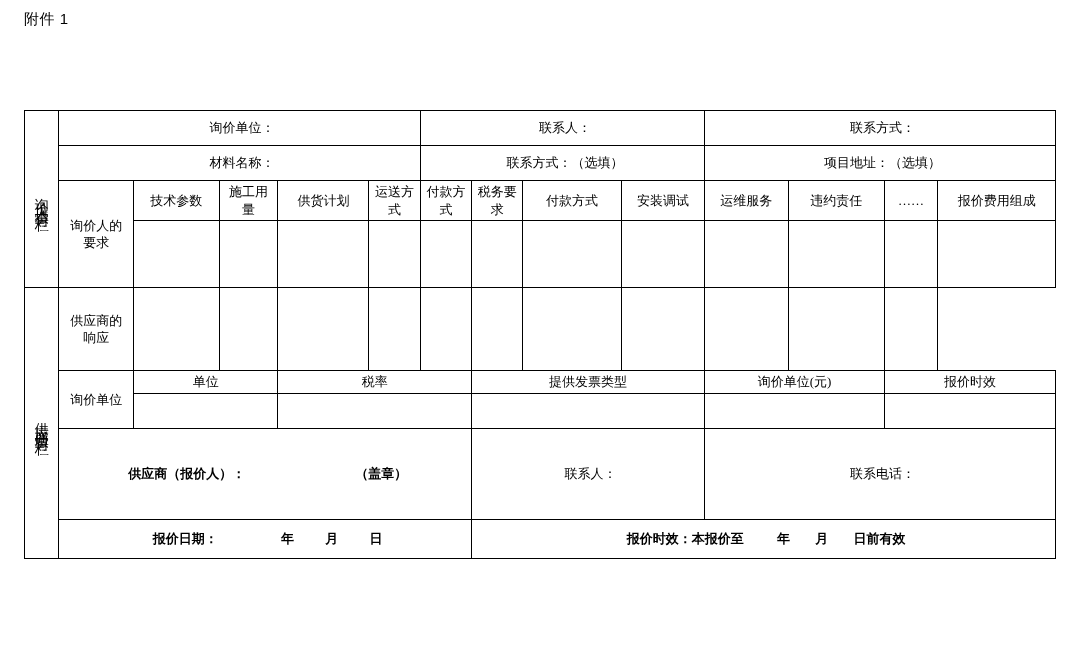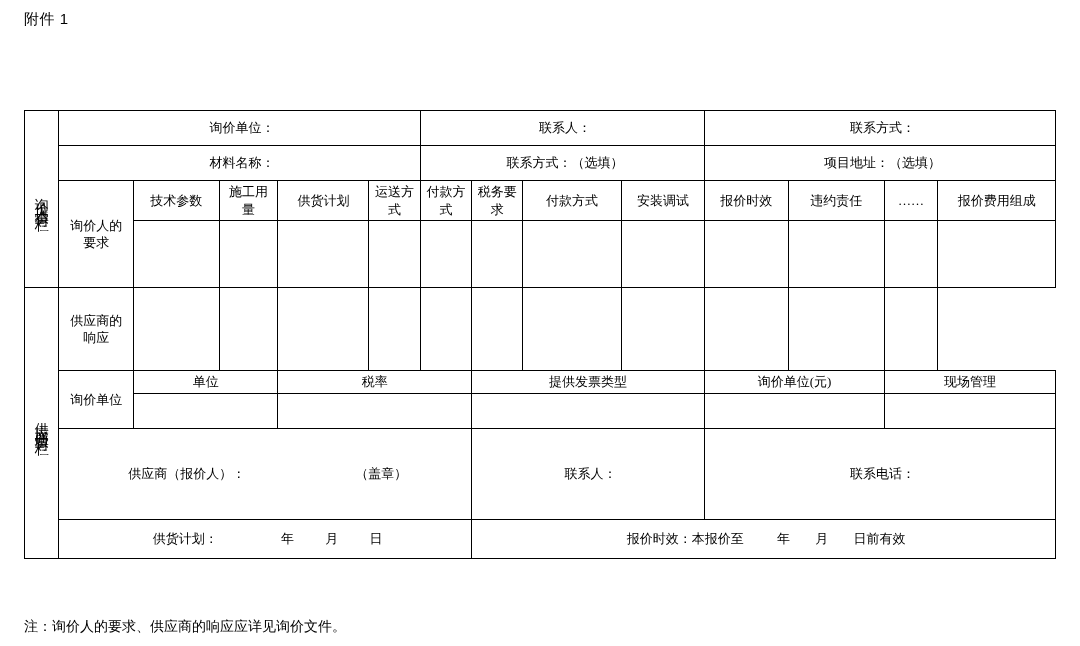--- a/index.html
+++ b/index.html
@@ -91,21 +91,21 @@
   }
   .note {
     position: absolute;
     left: 24px;
     top: 618px;
     font-size: 14px;
     font-family: "Liberation Sans", "DejaVu Sans", sans-serif;
   }
   .pad-l { padding-left: 10px !important; }
   .indent-gaiz { padding-left: 110px; }
-  .nowrapcell { white-space: nowrap; }
+  .nowrapcell { white-space: nowrap; font-weight: bold; }
 </style>
 </head>
 <body>
 
 <div class="page">
 
   <div class="attachment-label">附件 1</div>
 
 
   <table class="main">
@@ -147,21 +147,21 @@
       <tr>
         <td class="cell-h row-label-lines" rowspan="2" style="height:56px"><span>询价人的要求</span></td>
         <td class="cell-h"><span>技术参数</span></td>
         <td class="cell-h"><span>施工用量</span></td>
         <td class="cell-h"><span>供货计划</span></td>
         <td class="cell-h"><span>运送方式</span></td>
         <td class="cell-h"><span>付款方式</span></td>
         <td class="cell-h"><span>税务要求</span></td>
         <td class="cell-h"><span>付款方式</span></td>
         <td class="cell-h"><span>安装调试</span></td>
-        <td class="cell-h"><span>报价时效</span></td>
+        <td class="cell-h"><span>运维服务</span></td>
         <td class="cell-h"><span>违约责任</span></td>
         <td class="cell-h"><span>……</span></td>
         <td class="cell-h"><span>报价费用组成</span></td>
       </tr>
 
       <tr>
         <td class="tall-blank"></td>
         <td></td>
         <td></td>
         <td></td>
@@ -194,51 +194,50 @@
         <td></td>
         <td></td>
       </tr>
 
       <tr>
         <td class="cell-h" rowspan="2" style="height:34px"><span>询价单位</span></td>
         <td class="cell-h" colspan="2"><span>单位</span></td>
         <td class="cell-h" colspan="3"><span>税率</span></td>
         <td class="cell-h" colspan="3"><span>提供发票类型</span></td>
         <td class="cell-h" colspan="2"><span>询价单位(元)</span></td>
-        <td class="cell-h" colspan="2"><span>现场管理</span></td>
+        <td class="cell-h" colspan="2"><span>报价时效</span></td>
       </tr>
 
       <tr>
         <td colspan="2" style="height:30px"></td>
         <td colspan="3"></td>
         <td colspan="3"></td>
         <td colspan="2"></td>
         <td colspan="2"></td>
       </tr>
 
       <tr>
         <td class="lft pad-l nowrapcell" colspan="6" style="height:86px">
           <span>供应商（报价人）：</span><span class="indent-gaiz">（盖章）</span>
         </td>
         <td class="lft pad-l" colspan="3"><span>联系人：</span></td>
         <td class="lft pad-l" colspan="4"><span>联系电话：</span></td>
       </tr>
 
       <tr>
         <td class="lft pad-l nowrapcell" colspan="6" style="height:34px">
-          <span>供货计划：</span>
+          <span>报价日期：</span>
           <span style="padding-left:60px">年</span>
           <span style="padding-left:28px">月</span>
           <span style="padding-left:28px">日</span>
         </td>
         <td class="lft pad-l nowrapcell" colspan="7">
           <span>报价时效：本报价至</span>
           <span style="padding-left:30px">年</span>
           <span style="padding-left:22px">月</span>
           <span style="padding-left:22px">日前有效</span>
         </td>
       </tr>
     </tbody>
   </table>
 
-  <div class="note">注：询价人的要求、供应商的响应应详见询价文件。</div>
 
 </div>
 
 </body></html>

